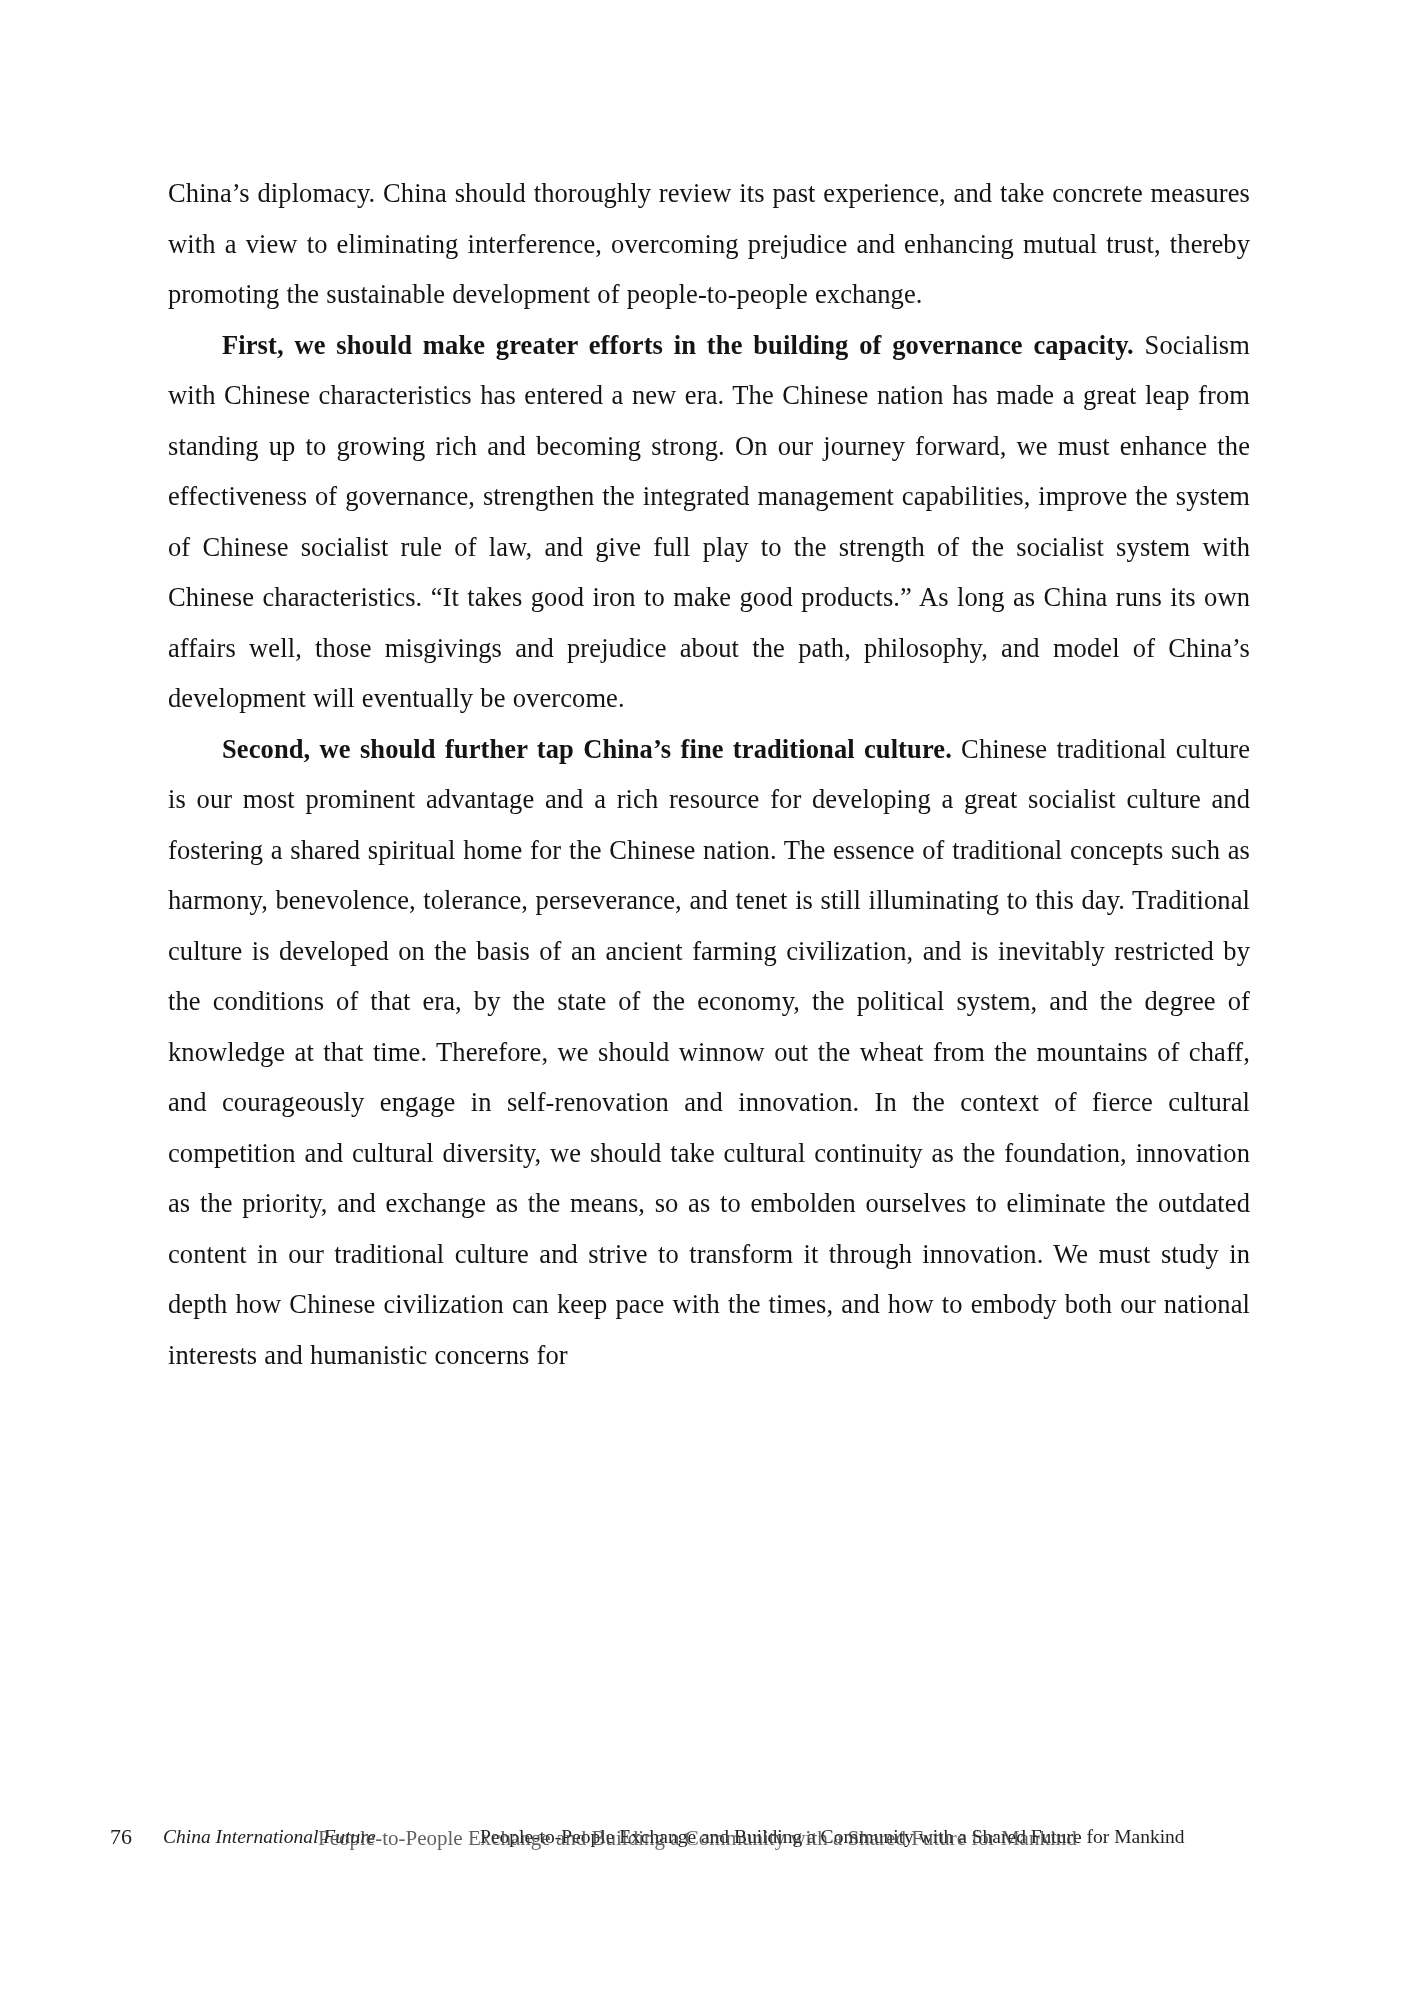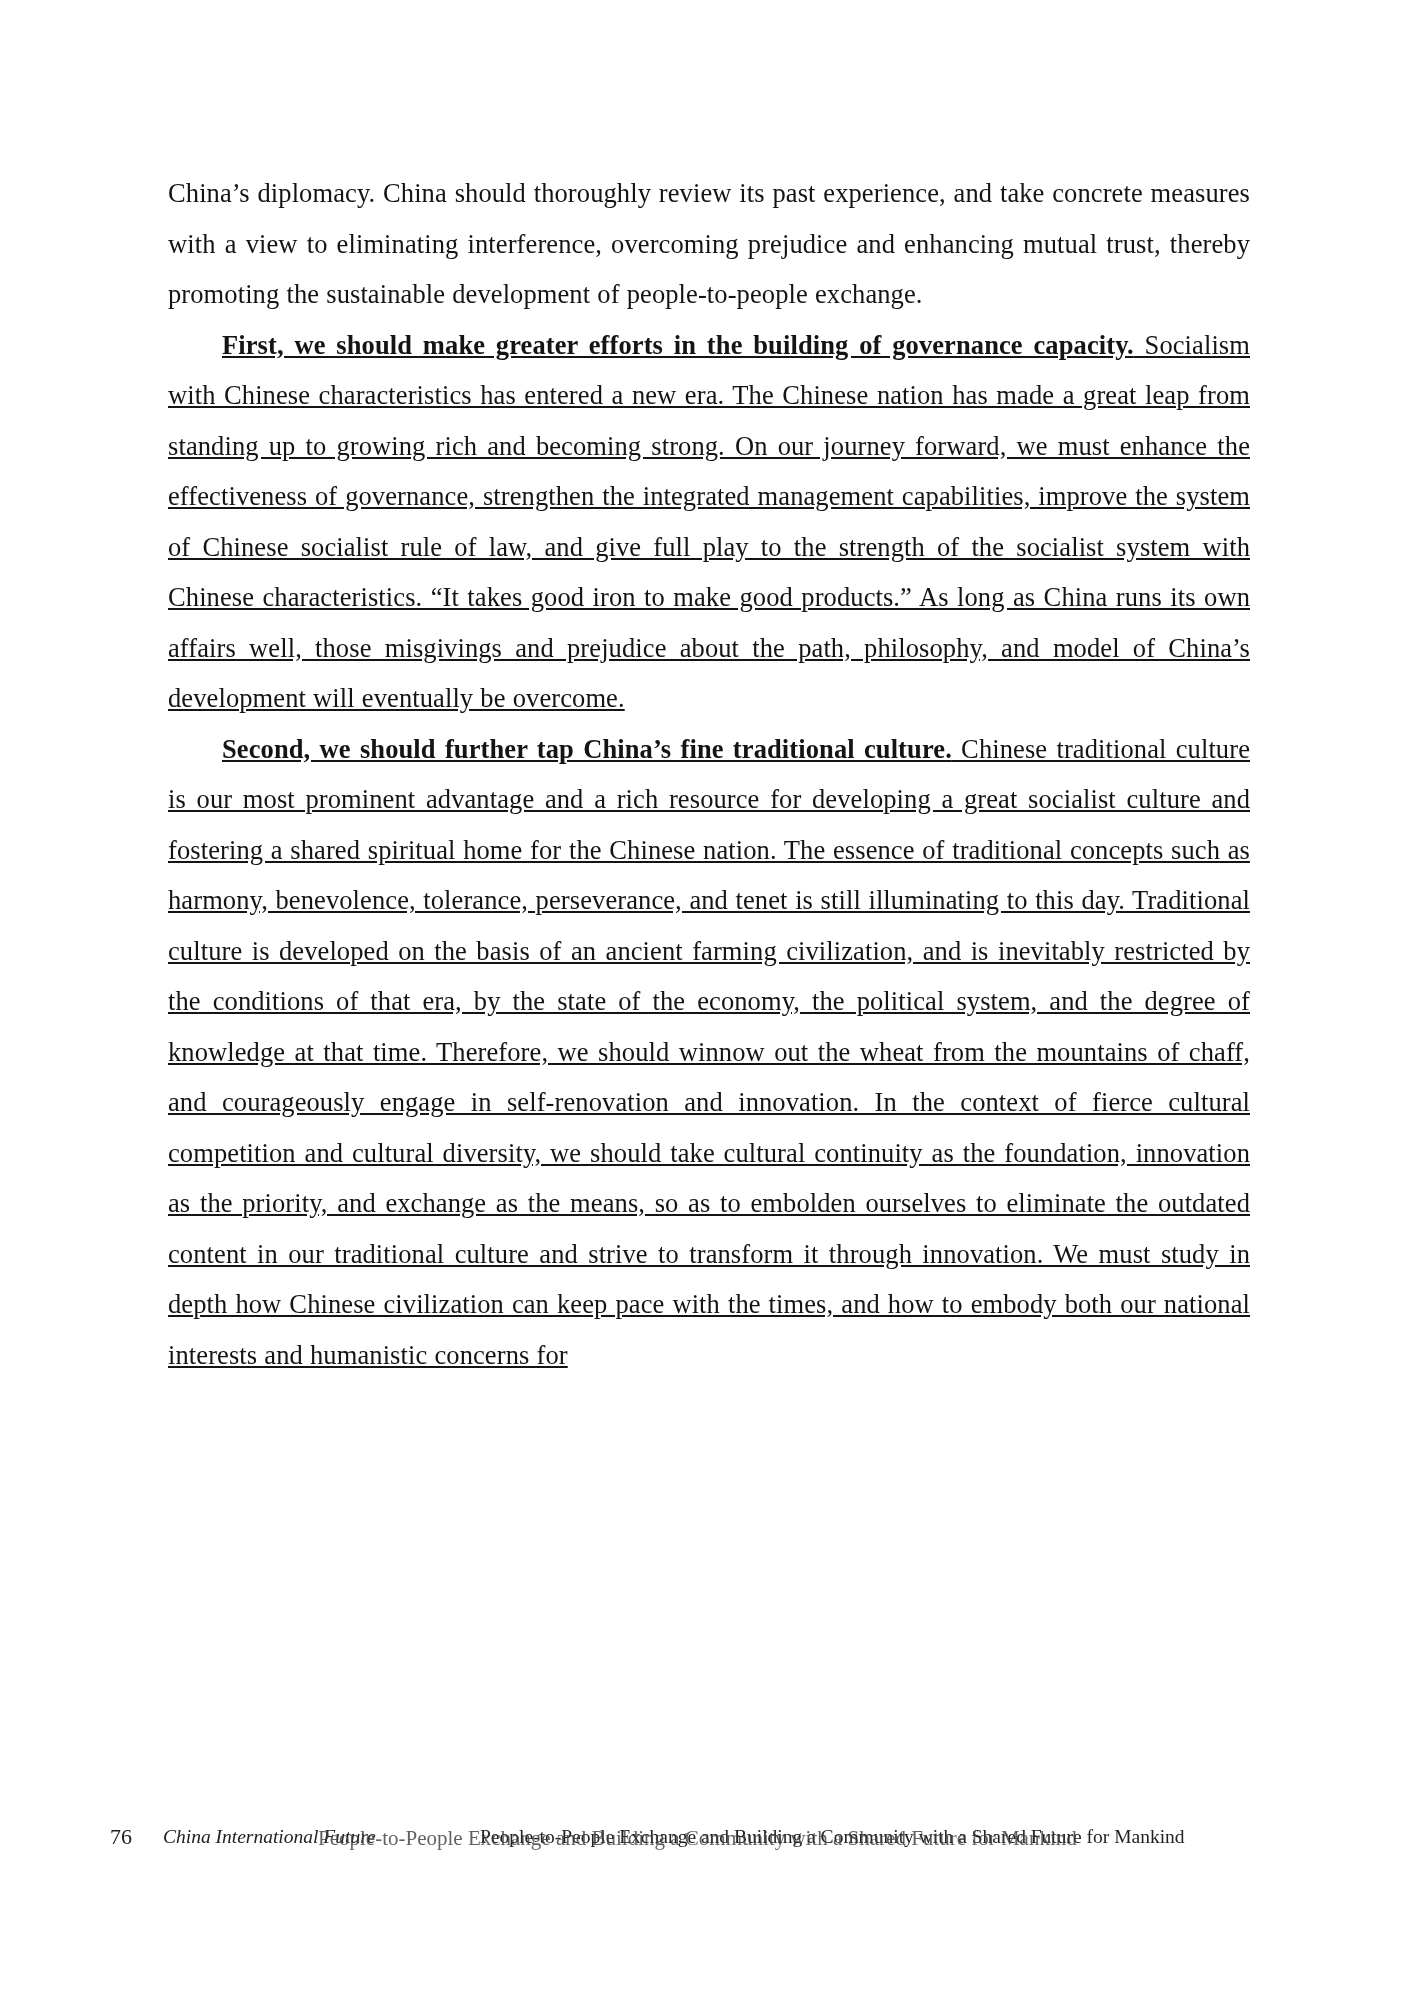--- a/index.html
+++ b/index.html
@@ -33,21 +33,20 @@
     font-size: 26.5px;
     line-height: 50.5px;
     text-align: justify;
     text-justify: inter-word;
     letter-spacing: 0.1px;
     word-spacing: 0.4px;
     color: #141414;
   }
   p.indent {
     text-indent: 54px;
-    text-decoration: underline;
   }
   .lead {
     font-weight: bold;
   }
   
   .footer {
     position: absolute;
     left: 0;
     top: 1822px;
     width: 1417px;

